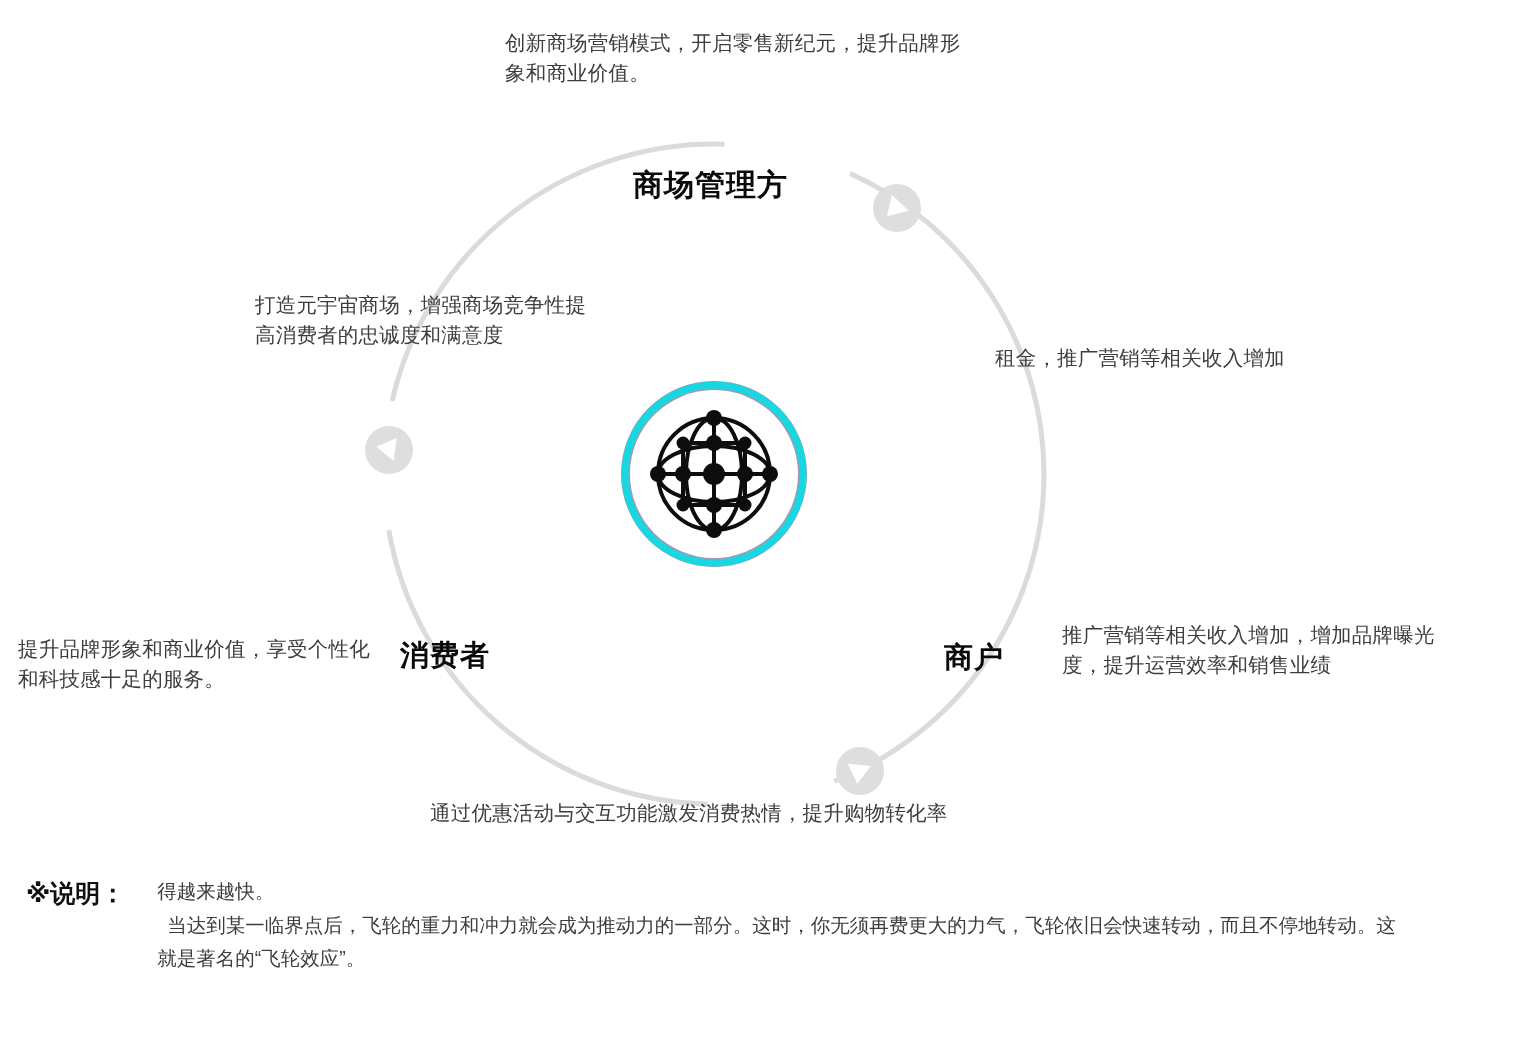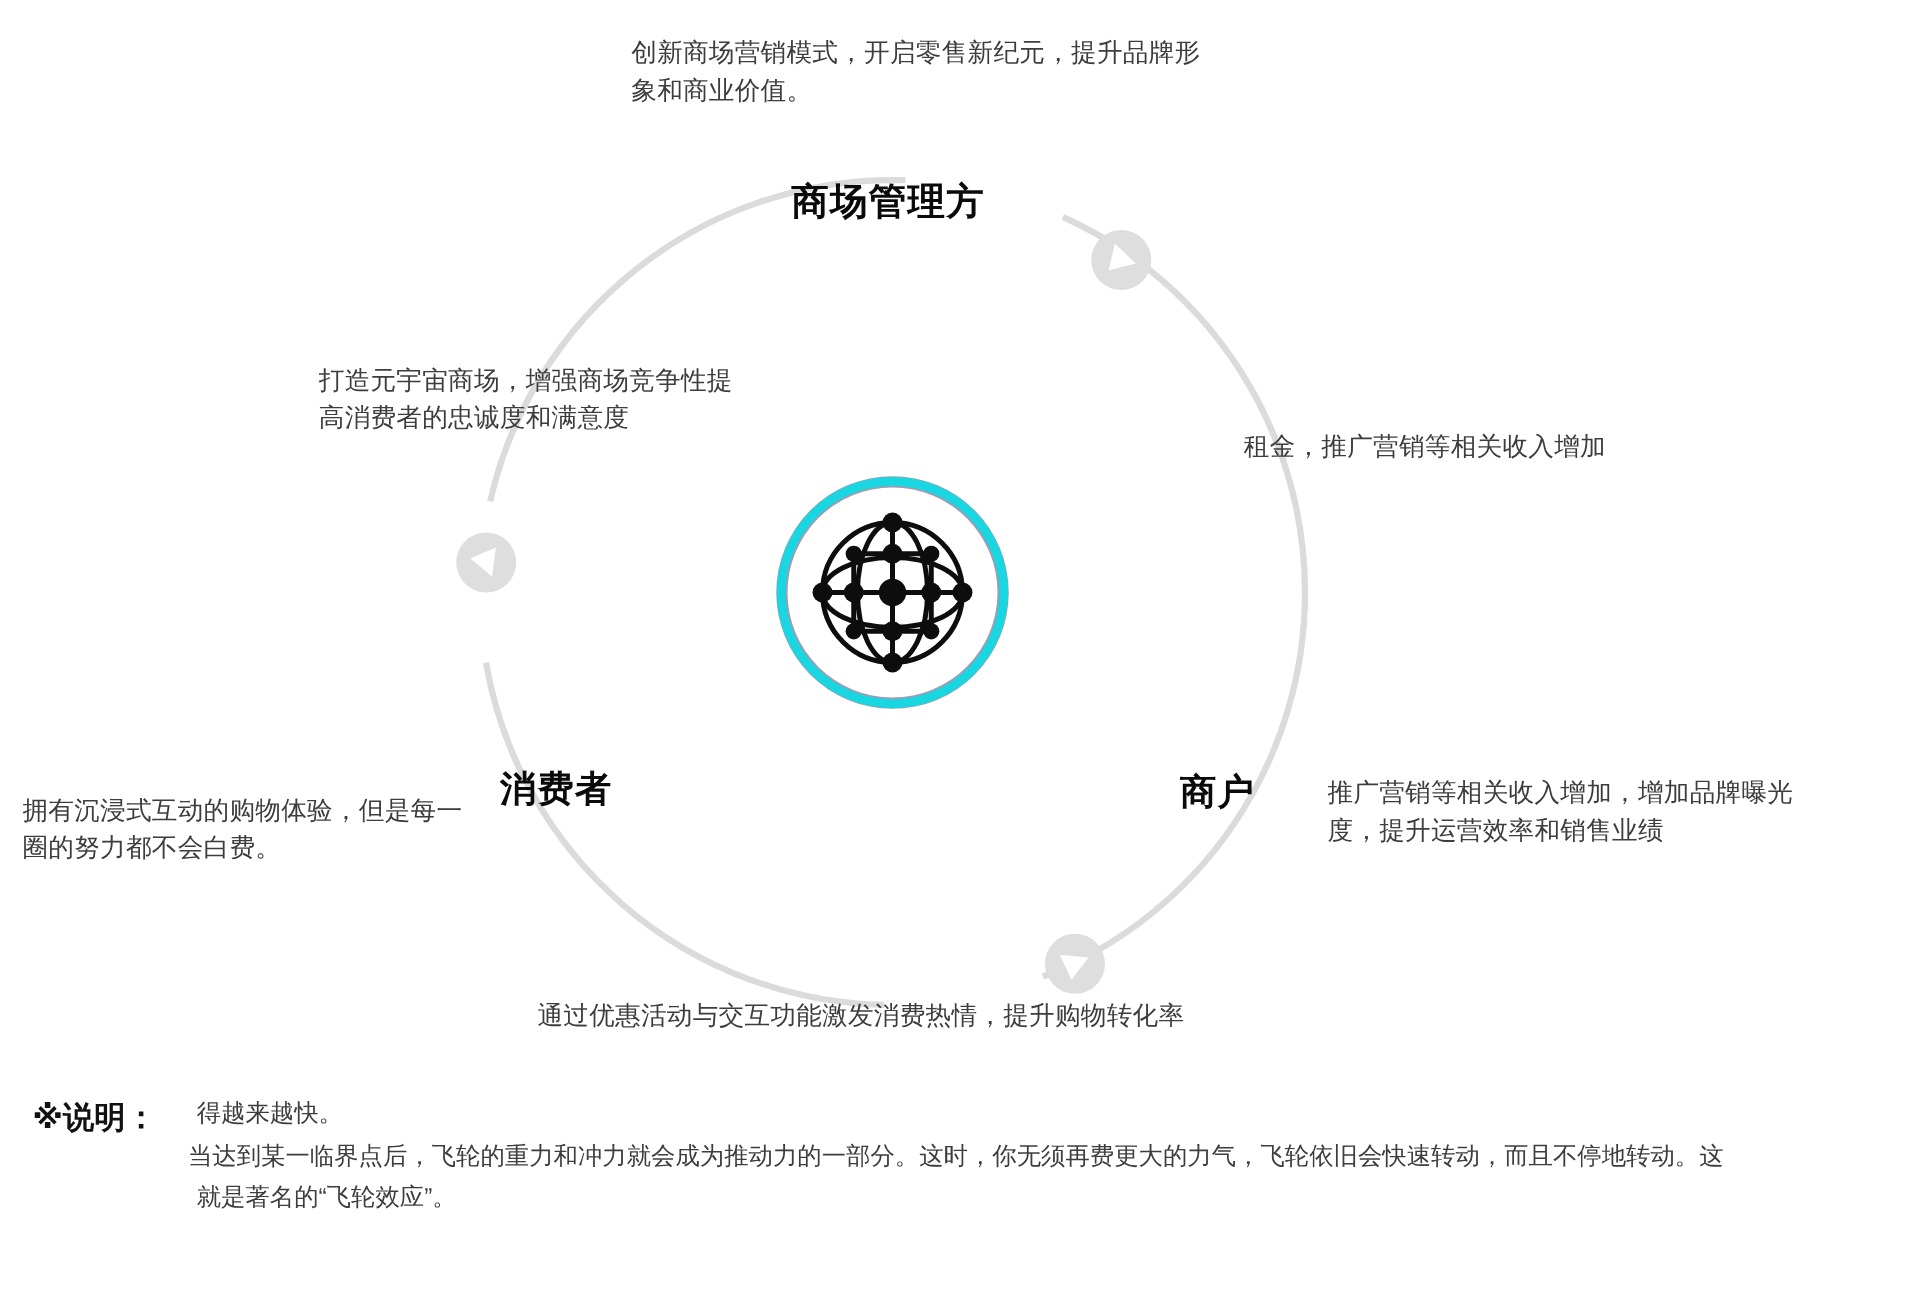--- a/index.html
+++ b/index.html
@@ -35,20 +35,21 @@
   #note-br    {left:1062px;top:620px; width:390px;}
   #note-bot   {left:430px; top:798px; width:560px;}
 
   
   .blade-label{
     position:absolute;
     font-weight:bold;
     color:#0a0a0a;
     white-space:nowrap;
     letter-spacing:1px;
+    margin-top:24px;
   }
   #label-mall    {left:633px; top:141px; font-size:30px;}
   #label-consumer{left:400px; top:612px; font-size:29px;}
   #label-merchant{left:944px; top:614px; font-size:29px;}
 
   
   #footer{
     position:absolute;
     left:26px; top:876px; width:1480px;
     display:flex; align-items:flex-start;
@@ -165,26 +166,26 @@
     </g>
   </svg>
 
   <div class="blade-label" id="label-mall">商场管理方</div>
   <div class="blade-label" id="label-consumer">消费者</div>
   <div class="blade-label" id="label-merchant">商户</div>
 
   <div class="note c" id="note-top">创新商场营销模式，开启零售新纪元，提升品牌形象和商业价值。</div>
   <div class="note c" id="note-left">打造元宇宙商场，增强商场竞争性提高消费者的忠诚度和满意度</div>
   <div class="note l" id="note-right">租金，推广营销等相关收入增加</div>
-  <div class="note c" id="note-bl">拥有沉浸式互动的购物体验，但是每一圈的努力都不会白费。</div>
+  <div class="note c" id="note-bl">提升品牌形象和商业价值，享受个性化和科技感十足的服务。</div>
   <div class="note c" id="note-br">推广营销等相关收入增加，增加品牌曝光度，提升运营效率和销售业绩</div>
   <div class="note c" id="note-bot">通过优惠活动与交互功能激发消费热情，提升购物转化率</div>
 
   <div id="footer">
     <div id="footer-tag">※说明：</div>
     <div id="footer-body">
       <p class="indent" style="margin-left:22px">得越来越快。</p>
-      <p class="indent" style="margin-left:15px">当达到某一临界点后，飞轮的重力和冲力就会成为推动力的一部分。这时，你无须再费更大的力气，飞轮依旧会快速转动，而且不停地转动。这</p>
+      <p class="indent" style="margin-left:32px">当达到某一临界点后，飞轮的重力和冲力就会成为推动力的一部分。这时，你无须再费更大的力气，飞轮依旧会快速转动，而且不停地转动。这</p>
       <p class="indent" style="margin-left:22px">就是著名的“飞轮效应”。</p>
     </div>
   </div>
 
 </div>
 
 </body></html>

